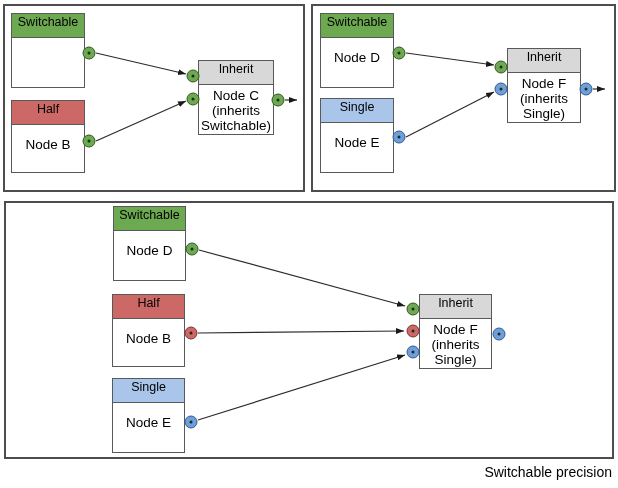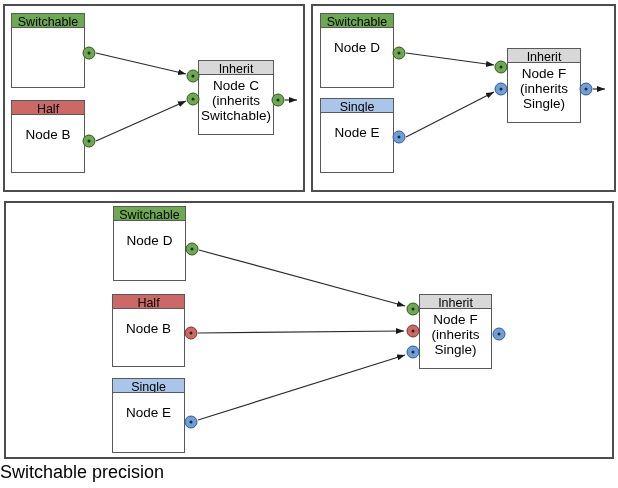--- a/index.html
+++ b/index.html
@@ -7,40 +7,40 @@
     position:relative;width:618px;height:488px;background:#ffffff;
     font-family:"Liberation Sans", sans-serif;color:#000;overflow:hidden;
   }
   .panel{
     position:absolute;border:2px solid #4d4d4d;background:#ffffff;box-sizing:border-box;
   }
   .node{
     position:absolute;border:1.5px solid #595959;background:#ffffff;box-sizing:border-box;z-index:2;
   }
   .node-header{
-    height:14px;line-height:17px;text-align:center;font-size:12.5px;
+    height:24px;line-height:17px;text-align:center;font-size:12.5px;
     border-bottom:1.5px solid #595959;box-sizing:border-box;
     white-space:nowrap;overflow:hidden;
   }
   .node-body{
     text-align:center;font-size:13.5px;line-height:15px;
   }
   .node-body.single{padding-top:12px;}
   .node-body.multi{padding-top:3px;}
   .port{
     position:absolute;width:13px;height:13px;border-radius:50%;
     box-sizing:border-box;border:1.5px solid #333;z-index:4;
     transform:translate(-50%,-50%);
     display:flex;align-items:center;justify-content:center;
   }
   .port .dot{width:3px;height:3px;border-radius:50%;background:#1f2a1a;}
   #edges{position:absolute;left:0;top:0;z-index:3;pointer-events:none;}
   #caption{
-    position:absolute;left:0;right:0;top:464px;text-align:left;
-    font-size:18px;line-height:16px;
+    position:absolute;left:0;right:6px;top:464px;text-align:right;
+    font-size:14px;line-height:16px;
   }
 </style>
 </head>
 <body>
 
 <div id="stage">
   <svg id="edges" width="618" height="488" viewBox="0 0 618 488" xmlns="http://www.w3.org/2000/svg">
     <defs>
       <marker id="arrow" markerUnits="userSpaceOnUse" markerWidth="10" markerHeight="8" refX="8" refY="3" orient="auto">
         <path d="M0,0 L8,3 L0,6 Z" fill="#1a1a1a"></path>

